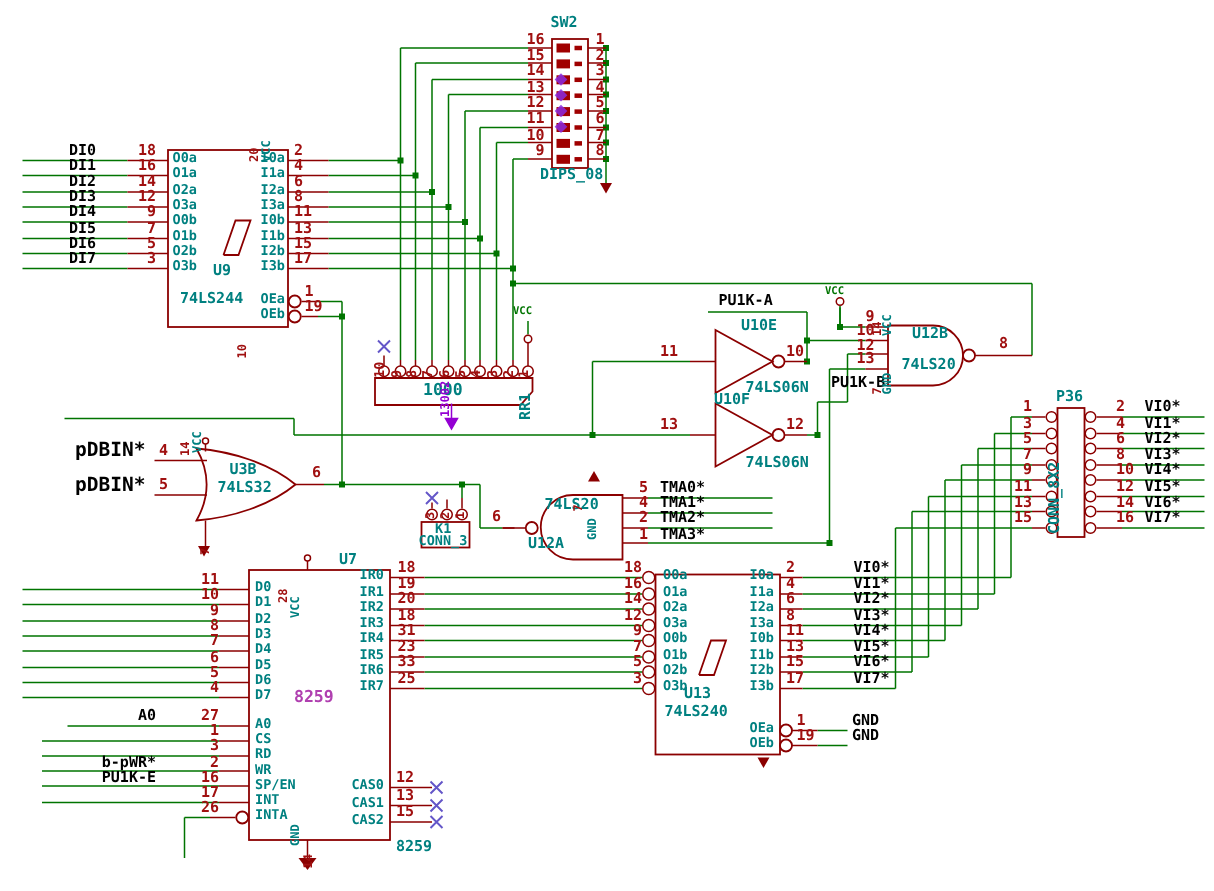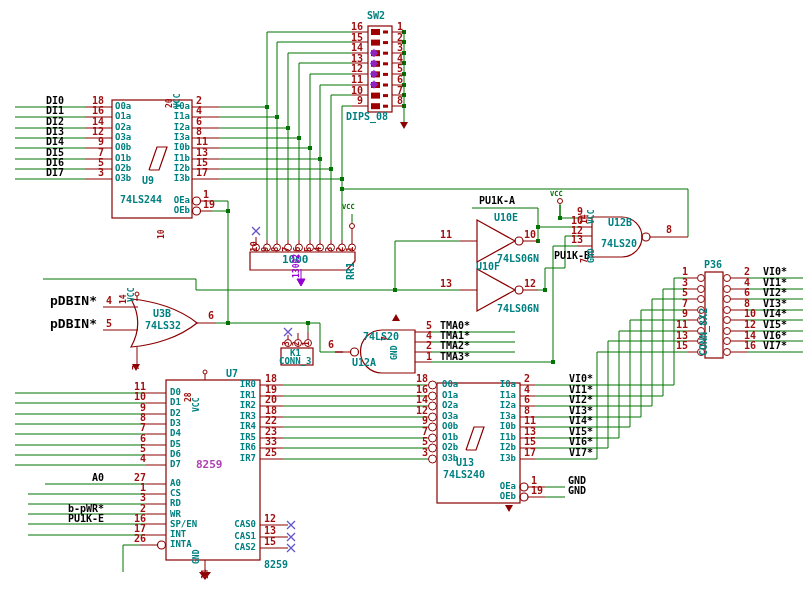--- a/index.html
+++ b/index.html
@@ -407,21 +407,21 @@
       <div class="row" style="--i: 6;">
     <span class="t red lpin">10</span>
     <span class="t red rpin">7</span>
   </div>
       <div class="row" style="--i: 7;">
     <span class="t red lpin">9</span>
     <span class="t red rpin">8</span>
   </div>
     </div>
 <span class="t teal" style="left:367px;top:11px">SW2</span>
-<span class="t teal" style="left:346px;top:112px">DIPS_08</span>
+<span class="t teal" style="left:360px;top:112px">DIPS_08</span>
 
 <div id="rr1pins" class="rowgrp">
 
 <div class="row" style="--i: 0;">
     <span class="t red rot pin">10</span>
   </div>
       <div class="row" style="--i: 1;">
     <span class="t red rot pin">9</span>
   </div>
       <div class="row" style="--i: 2;">
@@ -687,21 +687,21 @@
     <span class="t teal s9 u13name">O2a</span>
   </div>
       <div class="row" style="--i: 3;">
     <span class="t teal s9 name">IR3</span>
     <span class="t red pin">18</span>
     <span class="t red u13pin">12</span>
     <span class="t teal s9 u13name">O3a</span>
   </div>
       <div class="row" style="--i: 4;">
     <span class="t teal s9 name">IR4</span>
-    <span class="t red pin">22</span>
+    <span class="t red pin">31</span>
     <span class="t red u13pin">9</span>
     <span class="t teal s9 u13name">O0b</span>
   </div>
       <div class="row" style="--i: 5;">
     <span class="t teal s9 name">IR5</span>
     <span class="t red pin">23</span>
     <span class="t red u13pin">7</span>
     <span class="t teal s9 u13name">O1b</span>
   </div>
       <div class="row" style="--i: 6;">

